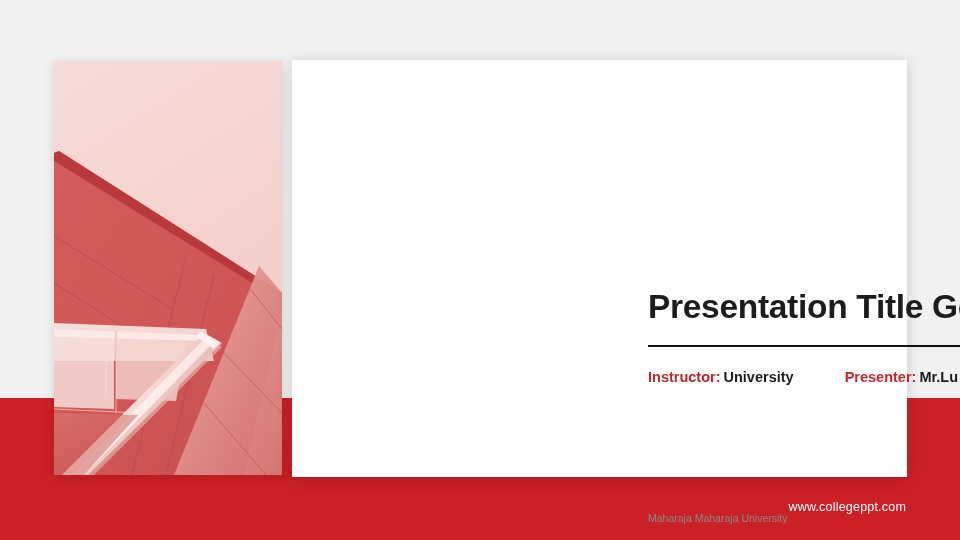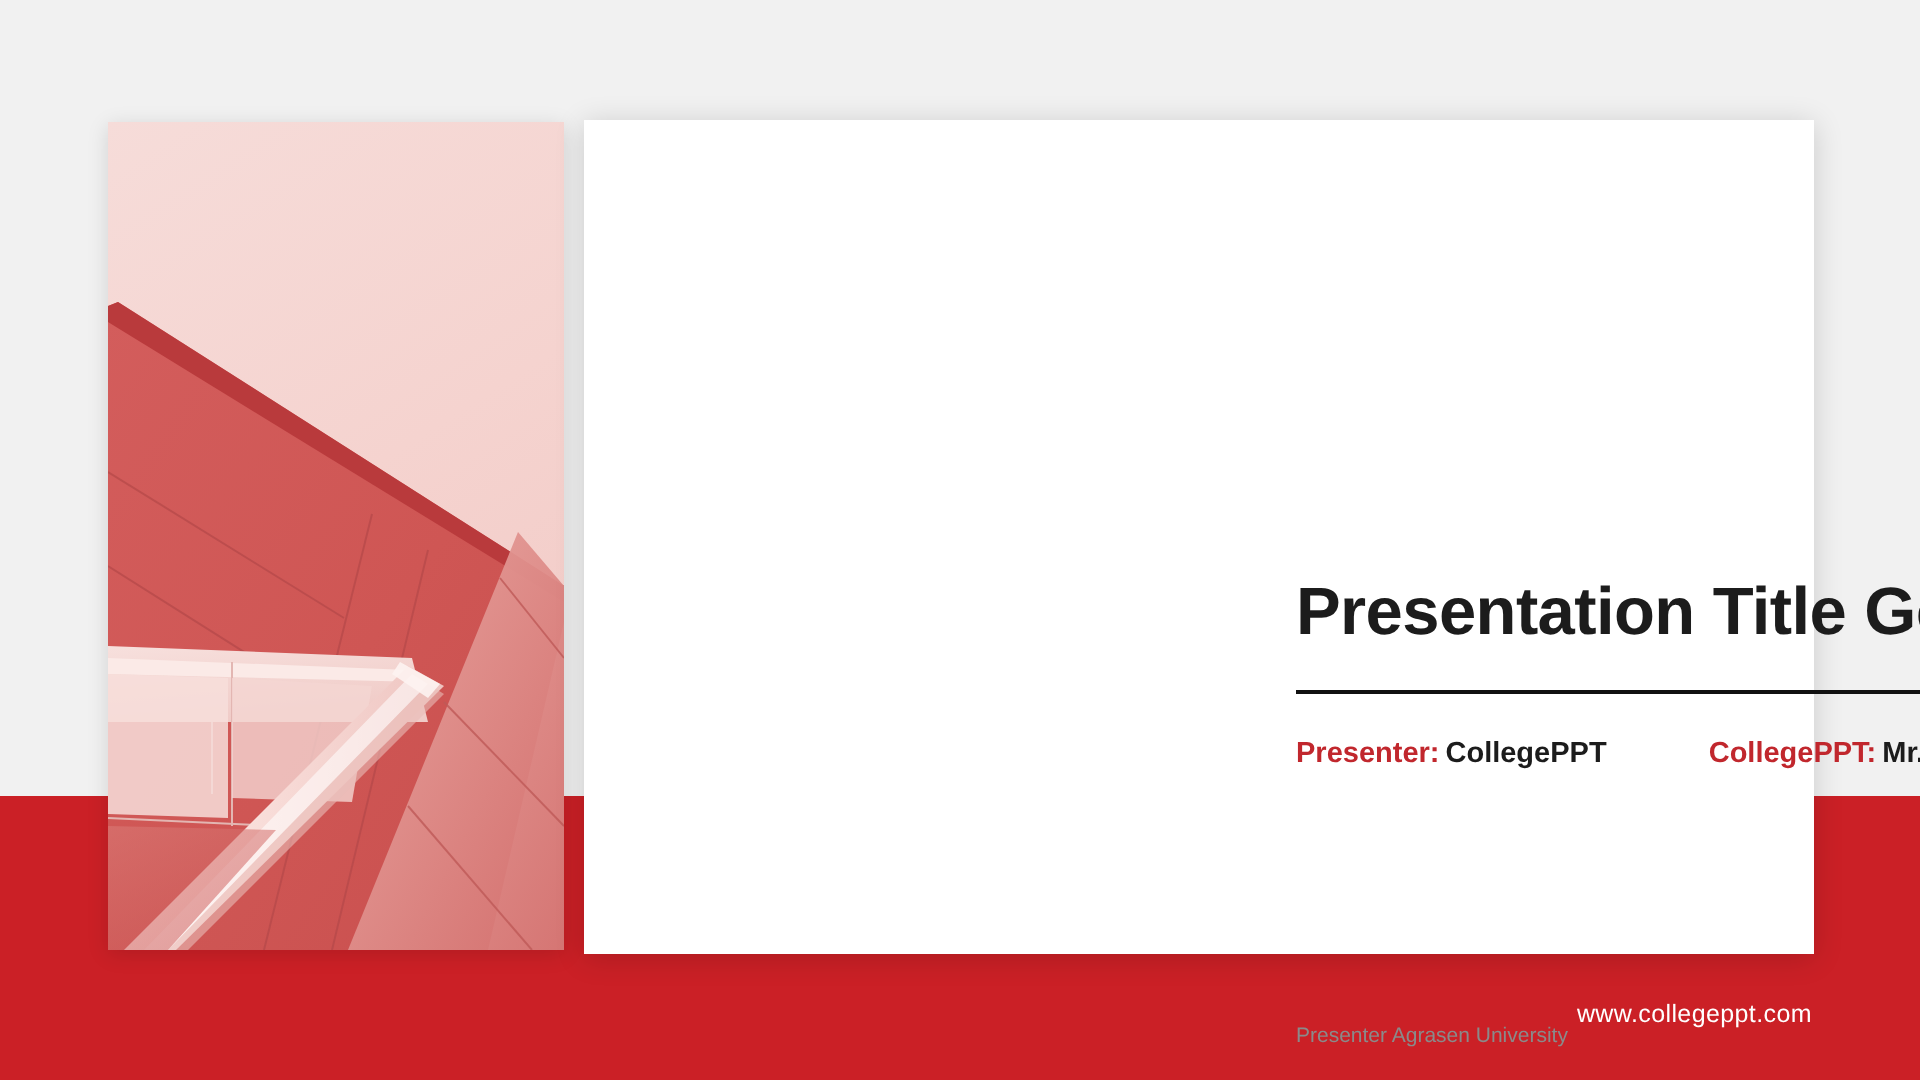--- a/index.html
+++ b/index.html
@@ -209,23 +209,23 @@
 
   <div id="content-card">
 
     <div id="title-block">
       <h1 id="slide-title">Presentation Title Goes Here</h1>
       <div id="title-divider"></div>
     </div>
 
     <div id="credits-row">
       <span class="credit-item">
-        <span class="credit-label">Presenter:</span><span class="credit-value">CollegePPT</span>
+        <span class="credit-label">Instructor:</span><span class="credit-value">University</span>
       </span>
       <span class="credit-item instructor">
-        <span class="credit-label">CollegePPT:</span><span class="credit-value">Mr.Lu</span>
+        <span class="credit-label">Presenter:</span><span class="credit-value">Mr.Lu</span>
       </span>
     </div>
 
-    <div id="card-footer">Presenter Agrasen University</div>
+    <div id="card-footer">Maharaja Maharaja University</div>
 
   </div>
 </div>
 
 </body></html>

